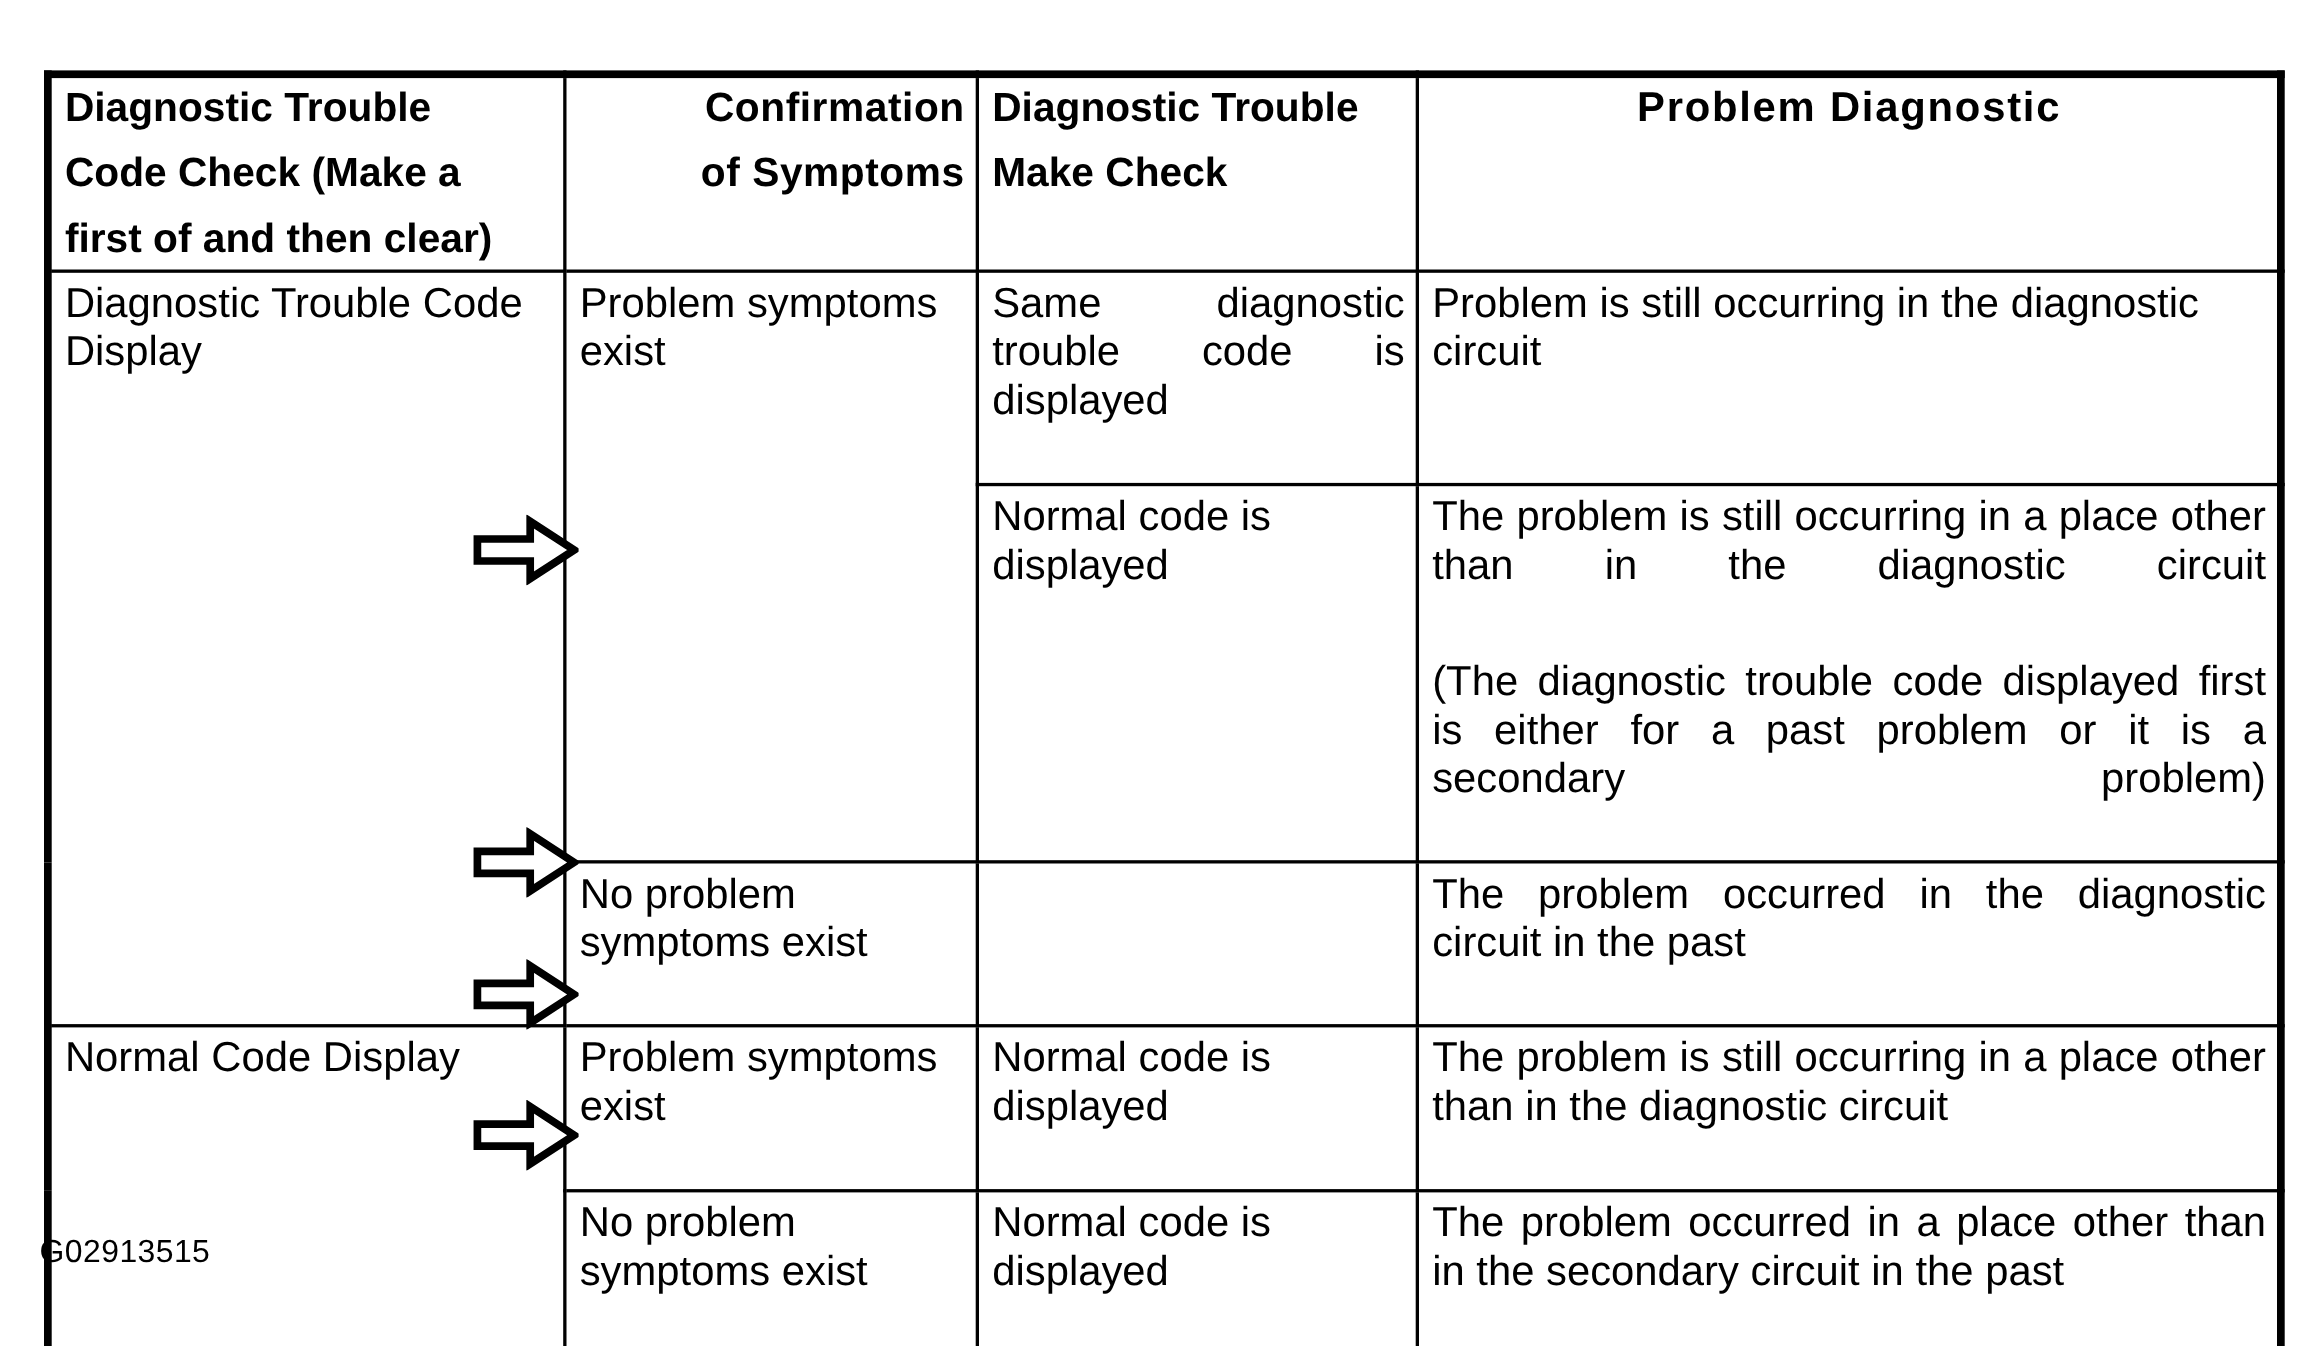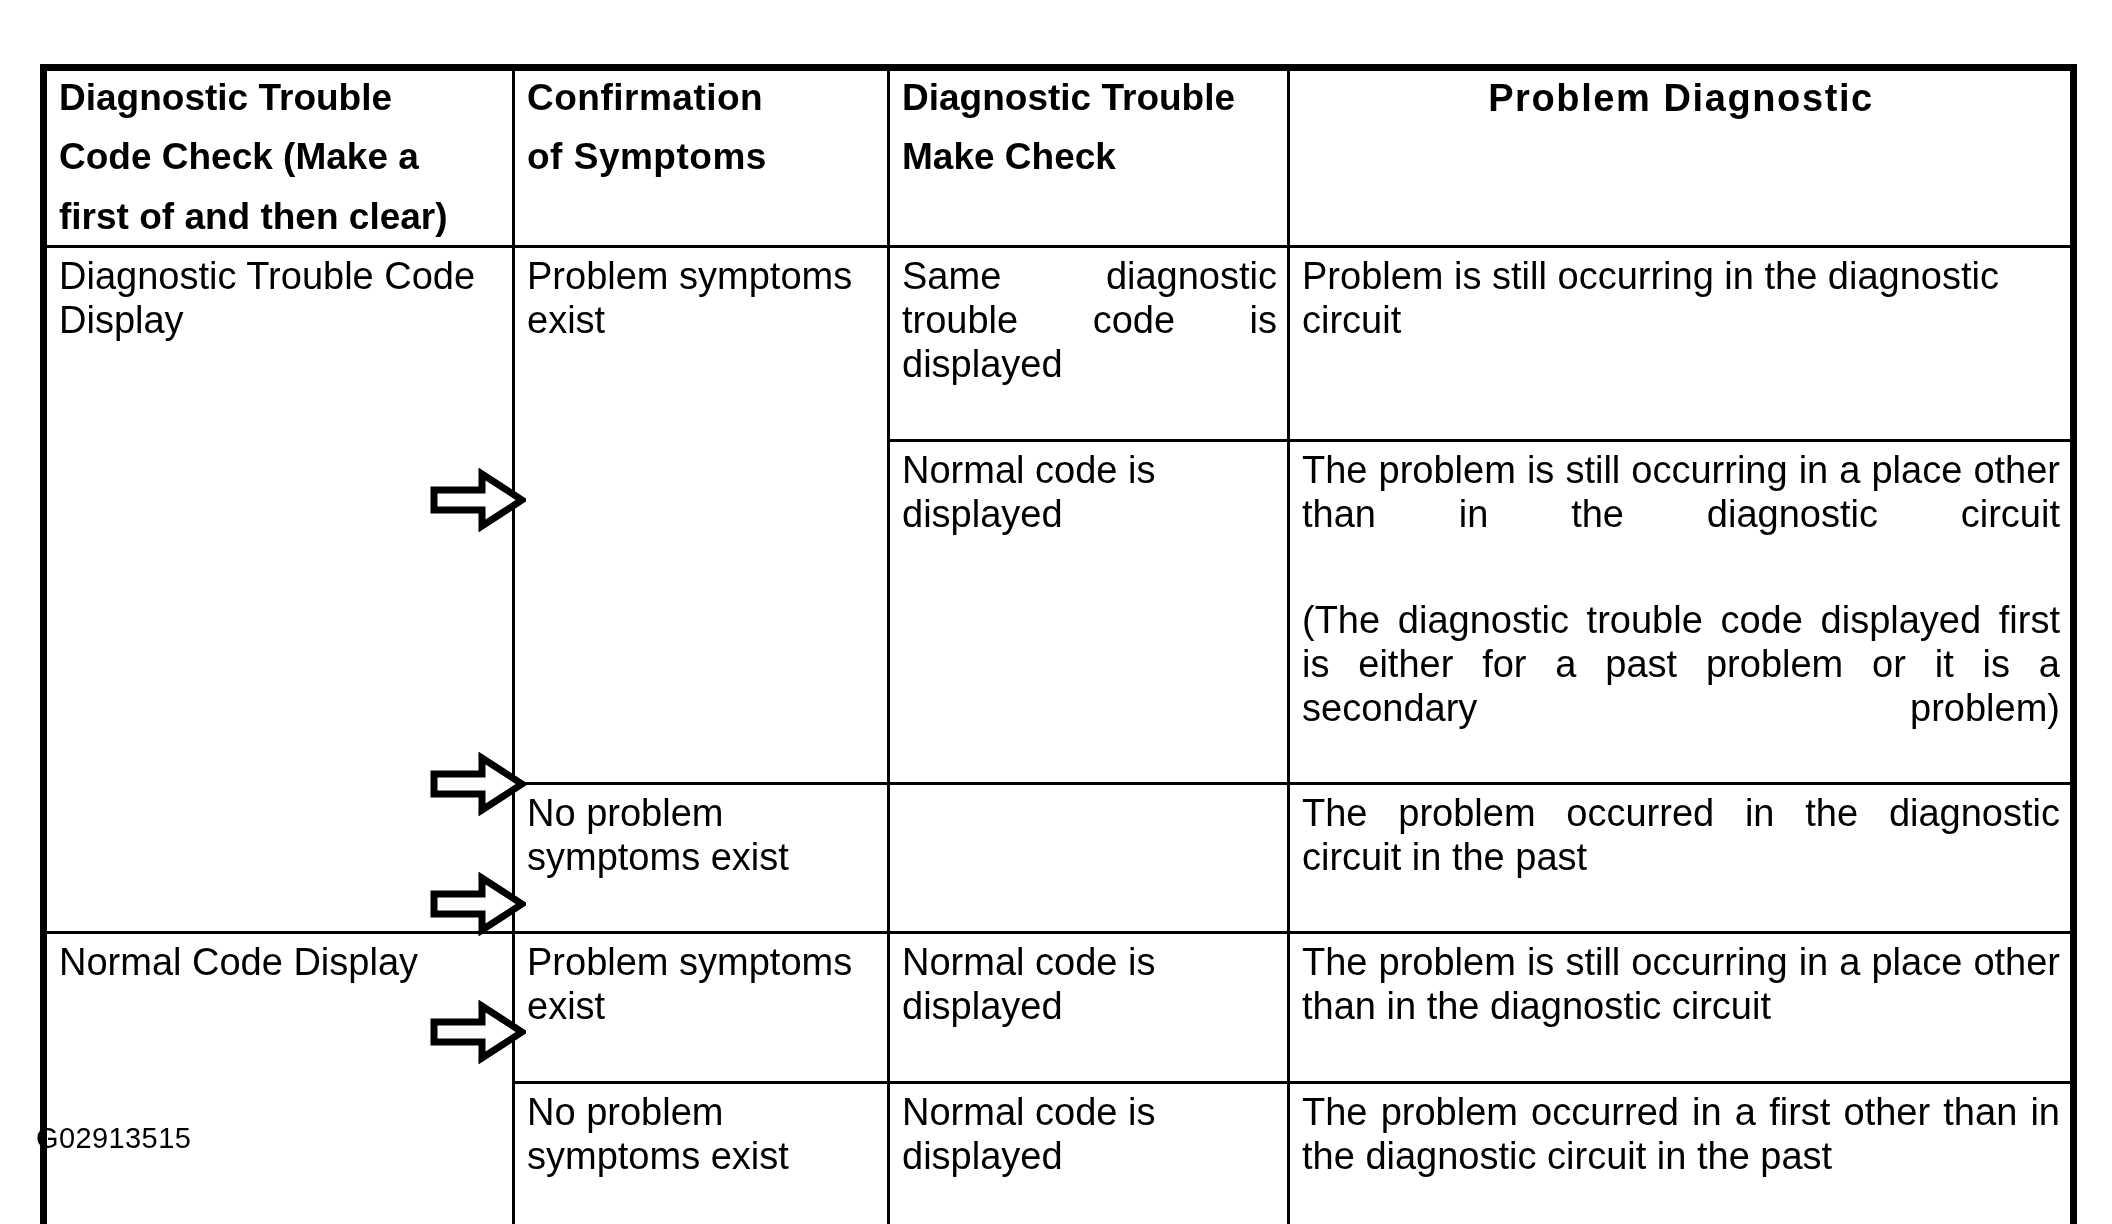--- a/index.html
+++ b/index.html
@@ -48,21 +48,21 @@
   col.c4 { width: 785px; }
 
   
   .hdr {
     font-weight: bold;
     font-size: 37px;
     line-height: 1.12;
     padding-top: 14px;
   }
   .hdr-left   { text-align: left; }
-  .hdr-center { text-align: left; letter-spacing: 0.5px; }
+  .hdr-center { text-align: right; letter-spacing: 0.5px; }
   .hdr-pc {
     text-align: center;
     letter-spacing: 1.6px;
     font-size: 38px;
     vertical-align: middle;
   }
 
   
   .body-cell {
     font-size: 38px;
@@ -200,21 +200,21 @@
       </tr>
 
       <tr class="r5">
         <td class="body-cell">
           <span class="cell-text">No problem symptoms exist</span>
         </td>
         <td class="body-cell">
           <span class="cell-text">Normal code is displayed</span>
         </td>
         <td class="body-cell just">
-          <span class="cell-text">The problem occurred in a first other than in the diagnostic circuit in the past</span>
+          <span class="cell-text">The problem occurred in a place other than in the secondary circuit in the past</span>
         </td>
       </tr>
 
     </tbody>
   </table>
 
   <div class="arrow" id="arrow-1">
     <svg viewBox="0 0 96 64" xmlns="http://www.w3.org/2000/svg">
       <polygon points="4,22 52,22 52,6 92,32 52,58 52,42 4,42" fill="#ffffff" stroke="#000000" stroke-width="7" stroke-linejoin="miter"></polygon>
     </svg>

